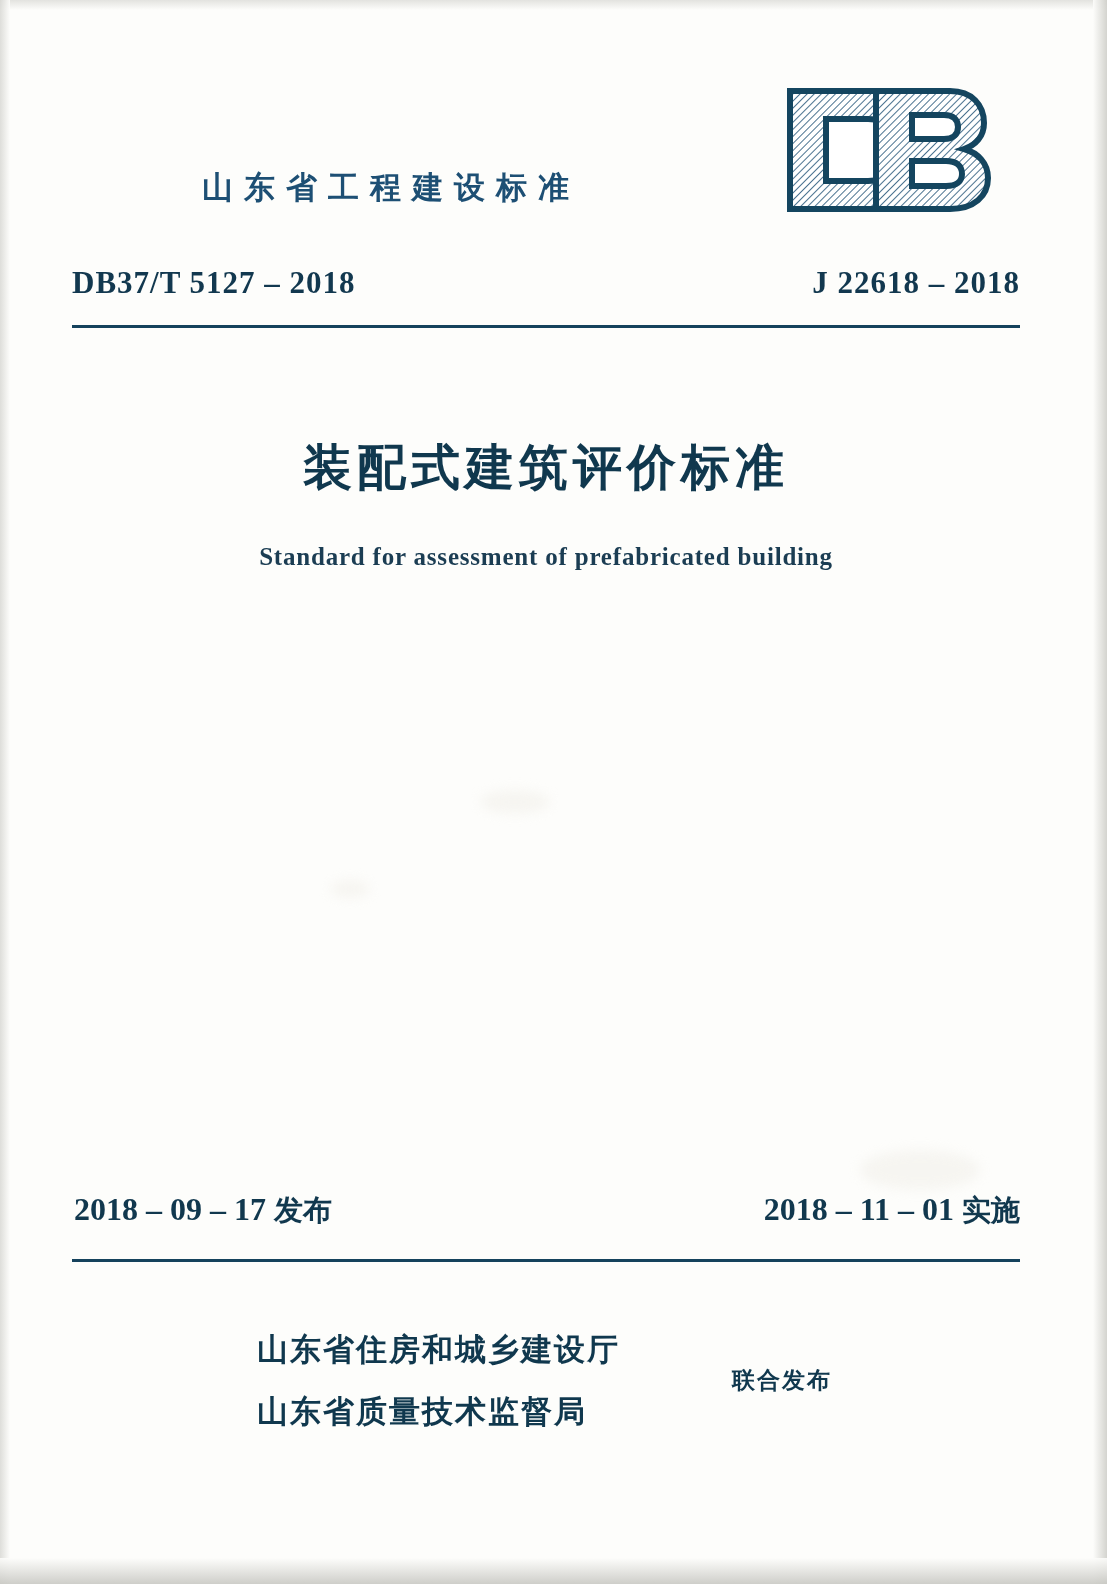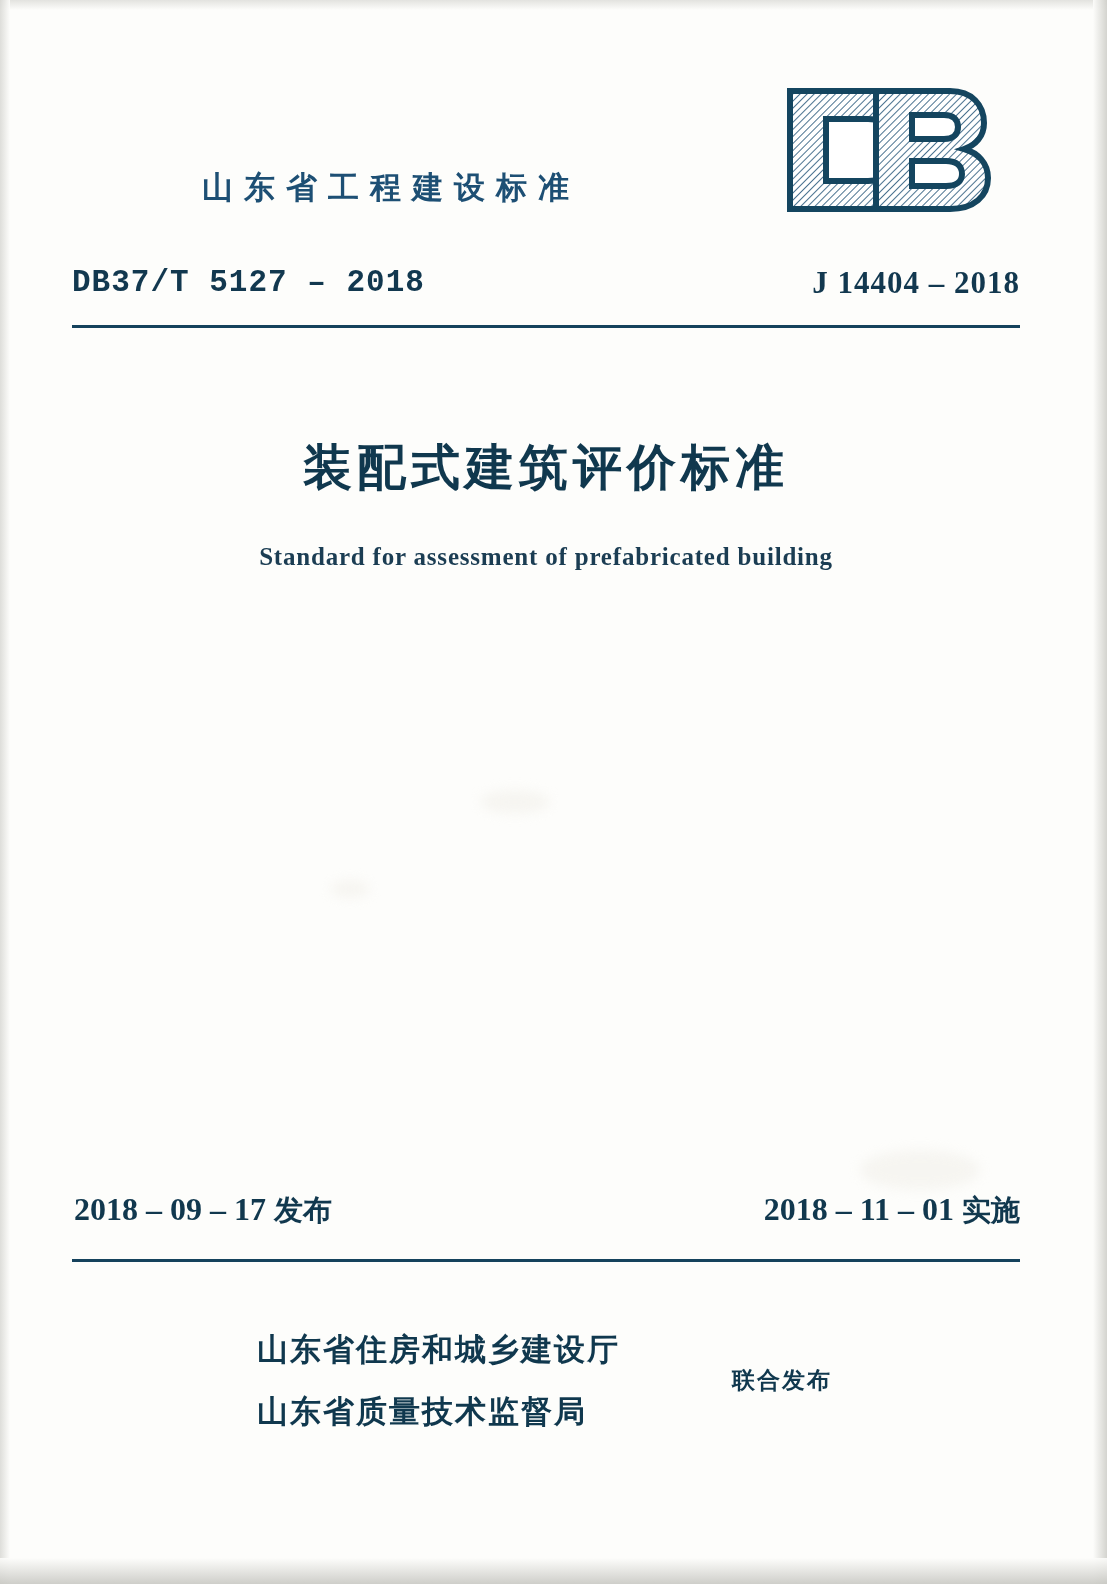--- a/index.html
+++ b/index.html
@@ -77,21 +77,21 @@
     position: absolute;
     left: 0;
     top: 262px;
     width: 948px;
     height: 46px;
   }
   .code-left {
     position: absolute;
     left: 0;
     top: 0;
-    font-family: Liberation Mono, monospace;
+    font-family: Liberation Serif, serif;
     font-weight: bold;
     font-size: 31px;
     color: #12384f;
     letter-spacing: 1px;
     white-space: nowrap;
   }
   .code-right {
     position: absolute;
     right: 0;
     top: 0;
@@ -262,21 +262,21 @@
           <path d="M8 8 H82 C104 8 116 22 116 40 C116 53 108 62 96 66 C110 70 120 80 120 95
                    C120 113 106 126 82 126 H8 Z" fill="url(#hatch)" stroke="#14455f" stroke-width="6"></path>
           <path d="M44 32 H76 C86 32 90 37 90 44 C90 51 86 56 76 56 H44 Z" fill="#ffffff" stroke="#14455f" stroke-width="6"></path>
           <path d="M44 78 H78 C89 78 94 83 94 91 C94 98 89 103 78 103 H44 Z" fill="#ffffff" stroke="#14455f" stroke-width="6"></path>
         </g>
       </svg>
     </div>
 
     <div class="code-row">
       <div class="code-left">DB37/T 5127 – 2018</div>
-      <div class="code-right">J 14404 – 2018</div>
+      <div class="code-right">J 22618 – 2018</div>
     </div>
 
     <div class="rule-top"></div>
 
     <div class="main-title">装配式建筑评价标准</div>
     <div class="sub-title">Standard for assessment of prefabricated building</div>
 
     <div class="dates-row">
       <div class="date-left">
         <span>2018 – 09 – 17</span>

